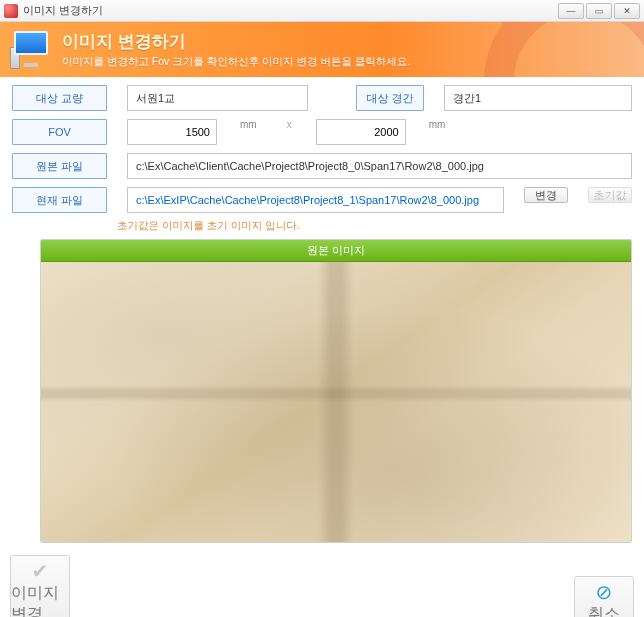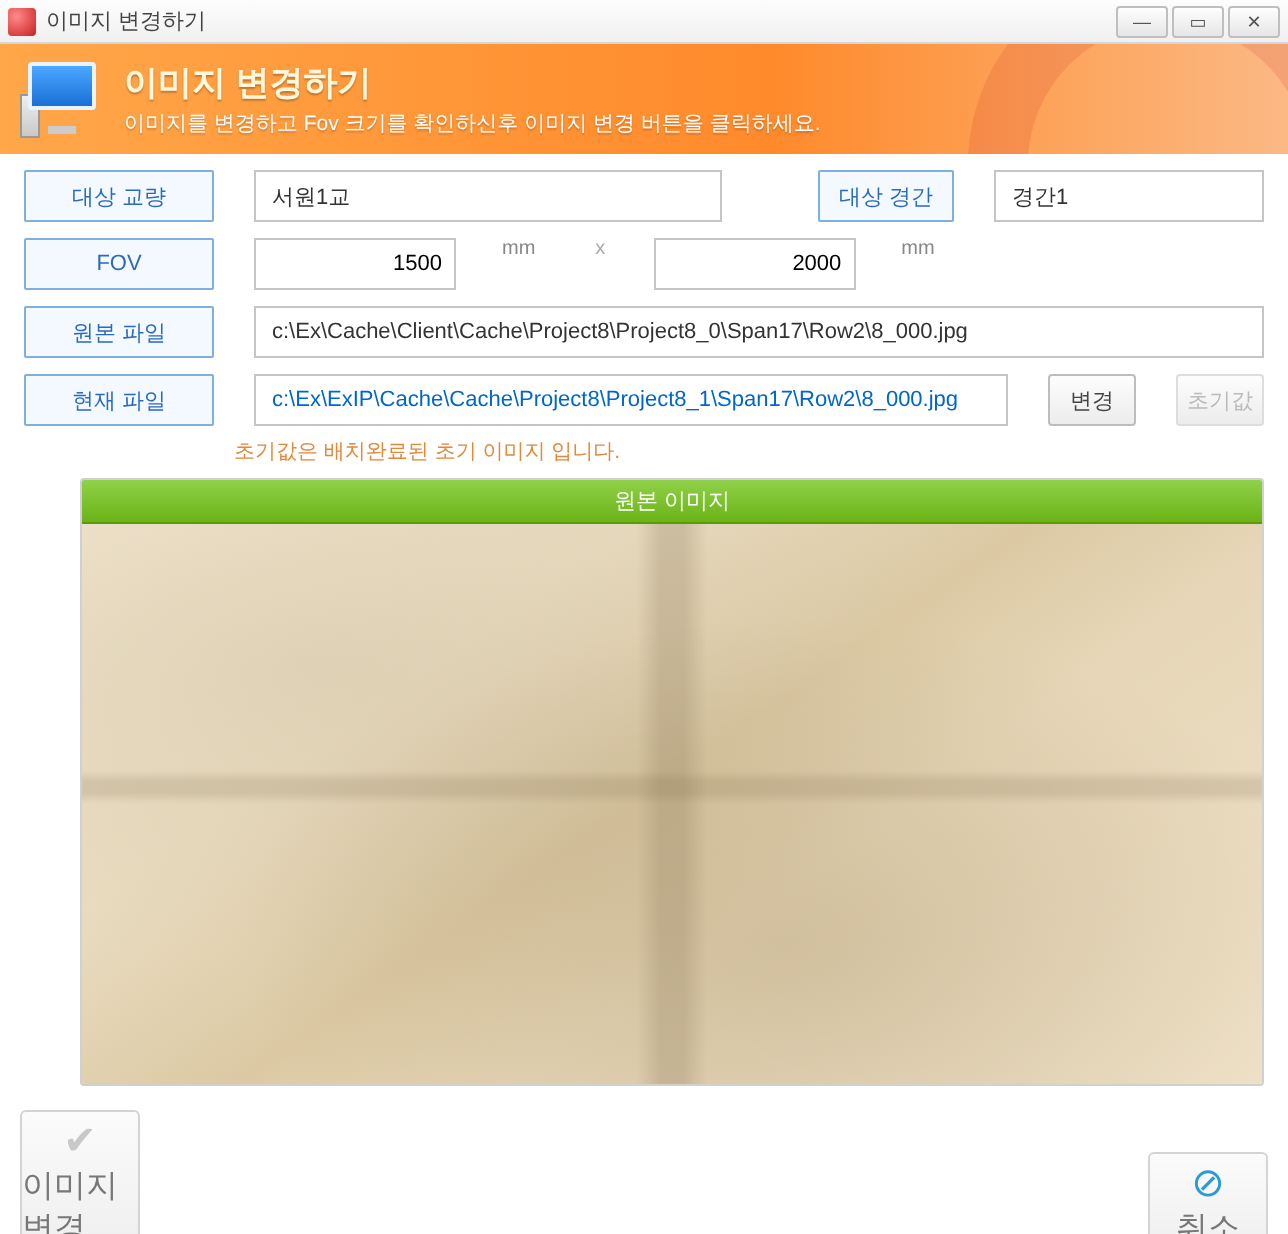--- a/index.html
+++ b/index.html
@@ -20,24 +20,24 @@
   .header-text .title { font-size: 17px; font-weight: bold; color: #fff7da; text-shadow: 0 1px 1px rgba(0,0,0,.25); }
   .header-text .subtitle { font-size: 10.5px; color: #fff; margin-top: 2px; text-shadow: 0 1px 1px rgba(0,0,0,.2); }
 
   .content { padding: 8px 12px 6px; }
 
   .row { display: flex; align-items: flex-start; gap: 20px; margin-bottom: 8px; }
   .label-box { width: 95px; height: 26px; border: 1px solid #7faee0; background: #f4f9ff; color: #2a6bbd; font-size: 11px; display: flex; align-items: center; justify-content: center; border-radius: 1px; }
   .text-input { height: 26px; border: 1px solid #c5c5c5; background: #fff; font-size: 11px; padding: 0 8px; color: #333; display: flex; align-items: center; }
   .text-input.link { color: #0066cc; }
   .grow { flex: 1; }
-  .num-input { width: 101px; height: 26px; border: 1px solid #c5c5c5; text-align: right; padding: 0 6px; font-size: 11px; display: flex; align-items: center; justify-content: flex-end; }
+  .num-input { width: 90px; height: 26px; border: 1px solid #c5c5c5; text-align: right; padding: 0 6px; font-size: 11px; display: flex; align-items: center; justify-content: flex-end; }
   .unit { font-size: 10px; color: #888; margin-left: 3px; margin-right: 6px; }
   .mult { font-size: 10px; color: #aaa; margin: 0 4px; }
-  .small-btn { width: 44px; height: 26px; border: 1px solid #bdbdbd; background: linear-gradient(#fdfdfd,#ececec); font-size: 11px; color: #444; display:flex; align-items:center; justify-content:center; border-radius:2px; }
+  .small-btn { width: 44px; height: 16px; border: 1px solid #bdbdbd; background: linear-gradient(#fdfdfd,#ececec); font-size: 11px; color: #444; display:flex; align-items:center; justify-content:center; border-radius:2px; }
   .small-btn.disabled { color:#bbb; border-color:#ddd; }
   .hint { font-size: 10.5px; color: #e2893c; margin-left: 105px; margin-top:-2px; margin-bottom: 6px; }
 
   .images-row { display: flex; gap: 8px; margin-top: 4px; padding-left: 28px; }
   .image-panel { flex:1; border: 1px solid #d0d0d0; border-radius: 2px; overflow: hidden; }
   .image-panel .hdr { height: 22px; background: linear-gradient(#8fd14a,#6bb317); color:#fff; font-size:11px; display:flex; align-items:center; justify-content:center; border-bottom:1px solid #5a9b0e; }
   .image-body { height: 280px; position: relative; background:
     linear-gradient(145deg, #f2e6cf 0%, #e9dcc0 28%, #dcc9a4 48%, #e7d7b8 62%, #efe2c8 100%);
     overflow:hidden;
   }
@@ -81,21 +81,21 @@
   <div class="header-text">
     <div class="title">이미지 변경하기</div>
     <div class="subtitle">이미지를 변경하고 Fov 크기를 확인하신후 이미지 변경 버튼을 클릭하세요.</div>
   </div>
 </div>
 
 <div class="content">
 
   <div class="row">
     <div class="label-box">대상 교량</div>
-    <div class="text-input" style="width:234px">
+    <div class="text-input" style="width:181px">
       <span>서원1교</span>
     </div>
     <div style="width:8px"></div>
     <div class="label-box" style="width:68px">대상 경간</div>
     <div class="text-input grow">
       <span>경간1</span>
     </div>
   </div>
 
   <div class="row">
@@ -124,21 +124,21 @@
       <span>c:\Ex\ExIP\Cache\Cache\Project8\Project8_1\Span17\Row2\8_000.jpg</span>
     </div>
     <div class="small-btn">
       <span>변경</span>
     </div>
     <div class="small-btn disabled">
       <span>초기값</span>
     </div>
   </div>
 
-  <div class="hint">초기값은 배치완료된 초기 이미지 입니다.</div>
+  <div class="hint">초기값은 이미지를 초기 이미지 입니다.</div>
 
   <div class="images-row">
     <div class="image-panel">
       <div class="hdr">원본 이미지</div>
       <div class="image-body"></div>
     </div>
   </div>
 
 </div>
 

